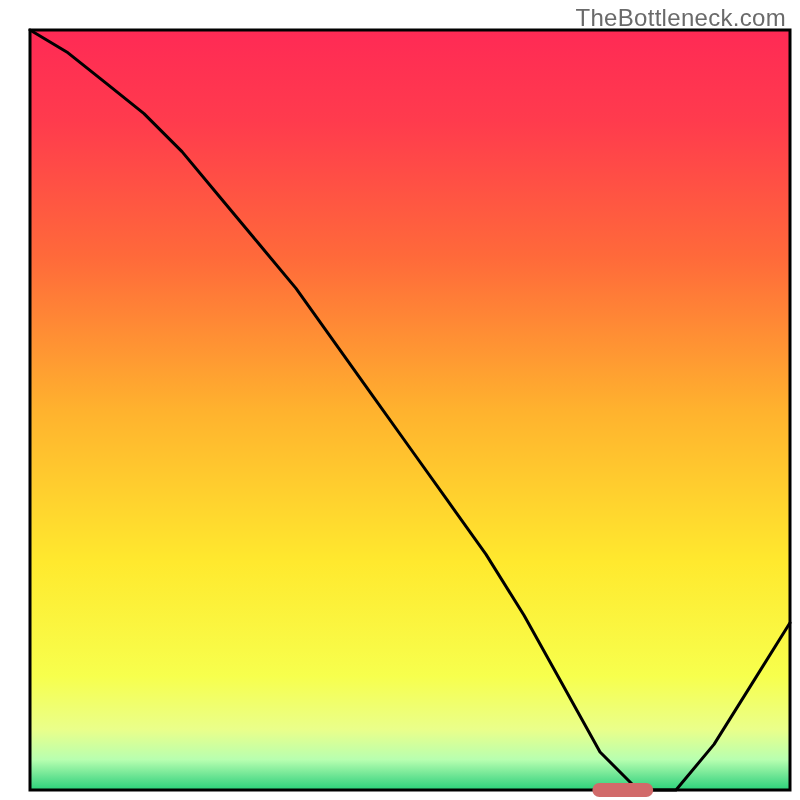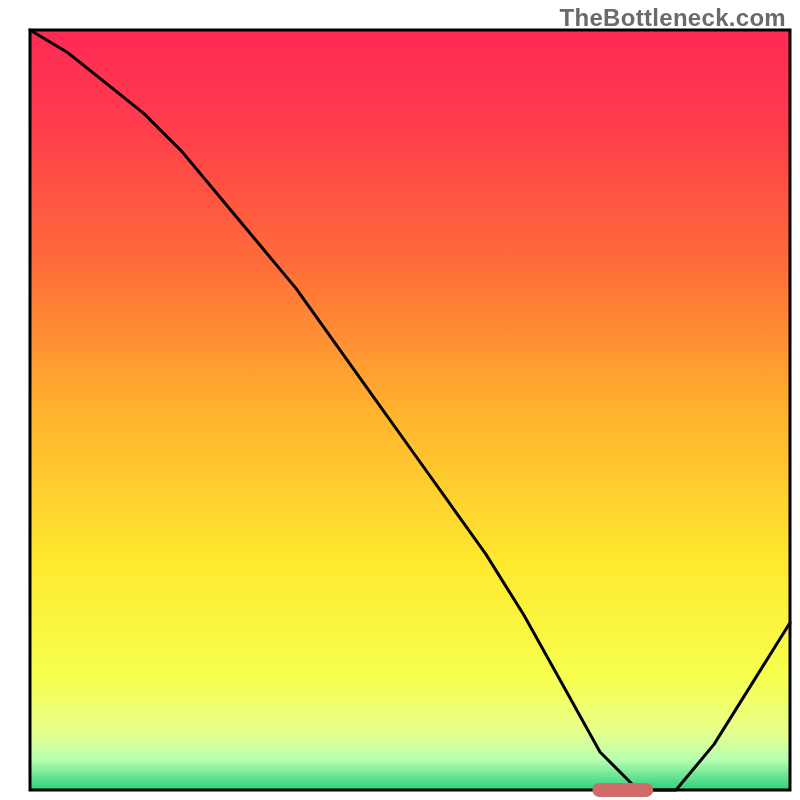--- a/index.html
+++ b/index.html
@@ -13,21 +13,21 @@
   .chart-container {
     position: relative;
     width: 800px;
     height: 800px;
   }
   .watermark {
     position: absolute;
     top: 4px;
     right: 14px;
     font-size: 24px;
-    font-weight: 700;
+    font-weight: 400;
     color: #6a6a6a;
     letter-spacing: 0.3px;
     z-index: 20;
   }
   svg.plot {
     position: absolute;
     left: 0;
     top: 0;
     width: 800px;
     height: 800px;

